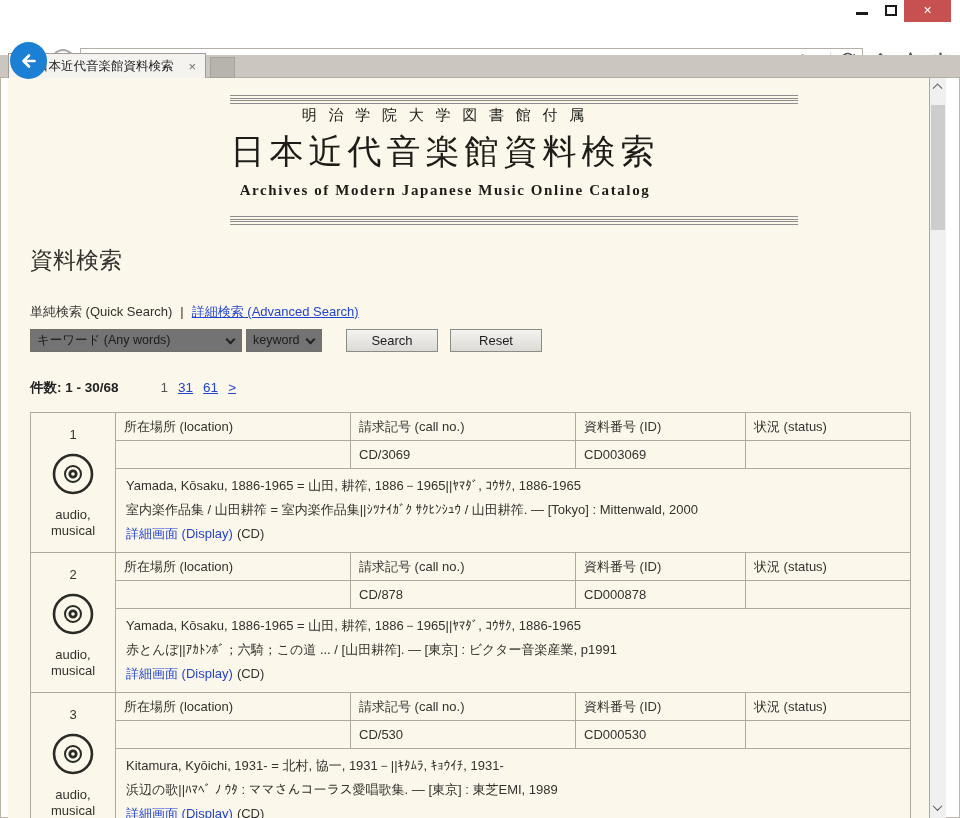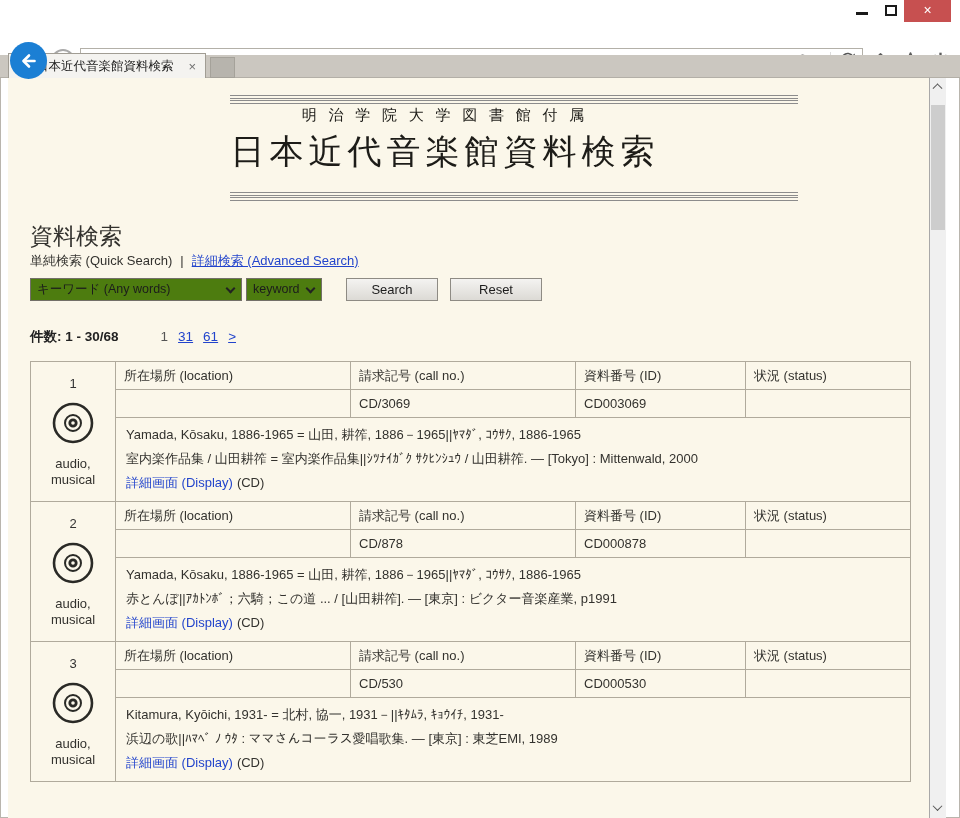--- a/index.html
+++ b/index.html
@@ -41,27 +41,27 @@
 
   .rule { height:10px; width:568px; margin-left:200px;
           background:repeating-linear-gradient(to bottom,#8c8c8c 0,#8c8c8c 1px,transparent 1px,transparent 2.6px); }
   .rule.bottom { margin-top:17px; }
   .hdr-text { width:830px; text-align:center; font-family:"Liberation Serif","DejaVu Serif",serif; color:#1d1c18; }
   .affil { margin-top:1px; font-size:15px; letter-spacing:4px; }
   .site-title { margin-top:4px; font-size:34px; letter-spacing:5px; font-weight:500; }
   .site-sub { margin-top:7px; font-size:15px; font-weight:bold; letter-spacing:1.6px; }
 
   .sec-title { margin-top:19px; font-size:23px; font-weight:normal; color:#33322e; }
-  .search-links { font-size:13px; }
+  .search-links { margin-top:27px; font-size:13px; }
   .search-links .divider { margin:0 8px; color:#33322e; }
   a.lnk { color:#2244cc; text-decoration:underline; cursor:pointer; }
   a.lnk-plain { color:#2244cc; text-decoration:none; cursor:pointer; }
 
   .controls { margin-top:8px; display:flex; align-items:center; height:23px; }
-  .selectbox { position:relative; height:23px; background:#4d7c0f; border:1px solid #737069; font-size:12.5px; line-height:21px; padding:0 22px 0 6px; color:#1c1c1c; }
+  .selectbox { position:relative; height:23px; background:#737373; border:1px solid #737069; font-size:12.5px; line-height:21px; padding:0 22px 0 6px; color:#1c1c1c; }
   .selectbox .chev { position:absolute; right:7px; top:6px; width:7px; height:7px; border-right:2px solid #222; border-bottom:2px solid #222; transform:rotate(45deg); }
   .sel-field { width:212px; }
   .query { margin-left:10px; width:206px; height:23px; border:1px solid #8b887f; background:#ffffff; font-size:13px; padding:0 5px; font-family:"Liberation Sans","DejaVu Sans",sans-serif; color:#1c1c1c; }
   .sel-type { margin-left:4px; width:76px; }
   .btn { height:23px; width:92px; font-size:13px; color:#1c1c1c; background:linear-gradient(to bottom,#f4f3f1,#dcdad5); border:1px solid #8e8b84; text-align:center; line-height:21px; }
   .btn-search { margin-left:24px; }
   .btn-reset { margin-left:12px; }
 
   .results { margin-top:27px; font-size:13.5px; display:flex; align-items:baseline; }
   .count { font-weight:bold; color:#222; }
@@ -173,20 +173,21 @@
     </div>
     <div class="newtab-stub"></div>
   </div>
 
   <div class="content">
     <div class="page">
       <div class="rule"></div>
       <div class="hdr-text">
         <div class="affil">明 治 学 院 大 学 図 書 館 付 属</div>
         <div class="site-title">日本近代音楽館資料検索</div>
+        <div class="site-sub">Archives of Modern Japanese Music Online Catalog</div>
       </div>
       <div class="rule bottom"></div>
 
       <h2 class="sec-title">資料検索</h2>
 
       <div class="search-links">
         <span>単純検索 (Quick Search)</span><span class="divider">|</span><a class="lnk">詳細検索 (Advanced Search)</a>
       </div>
 
       <div class="controls">

